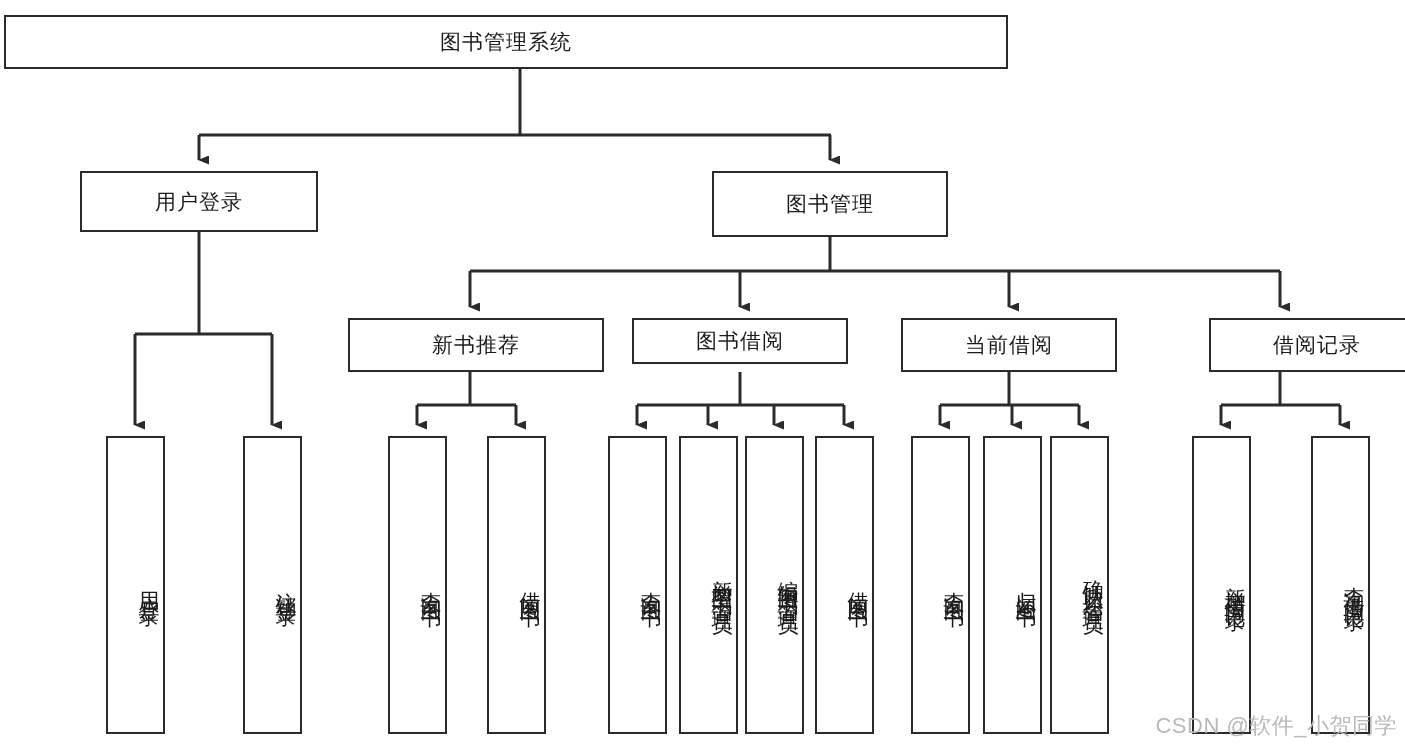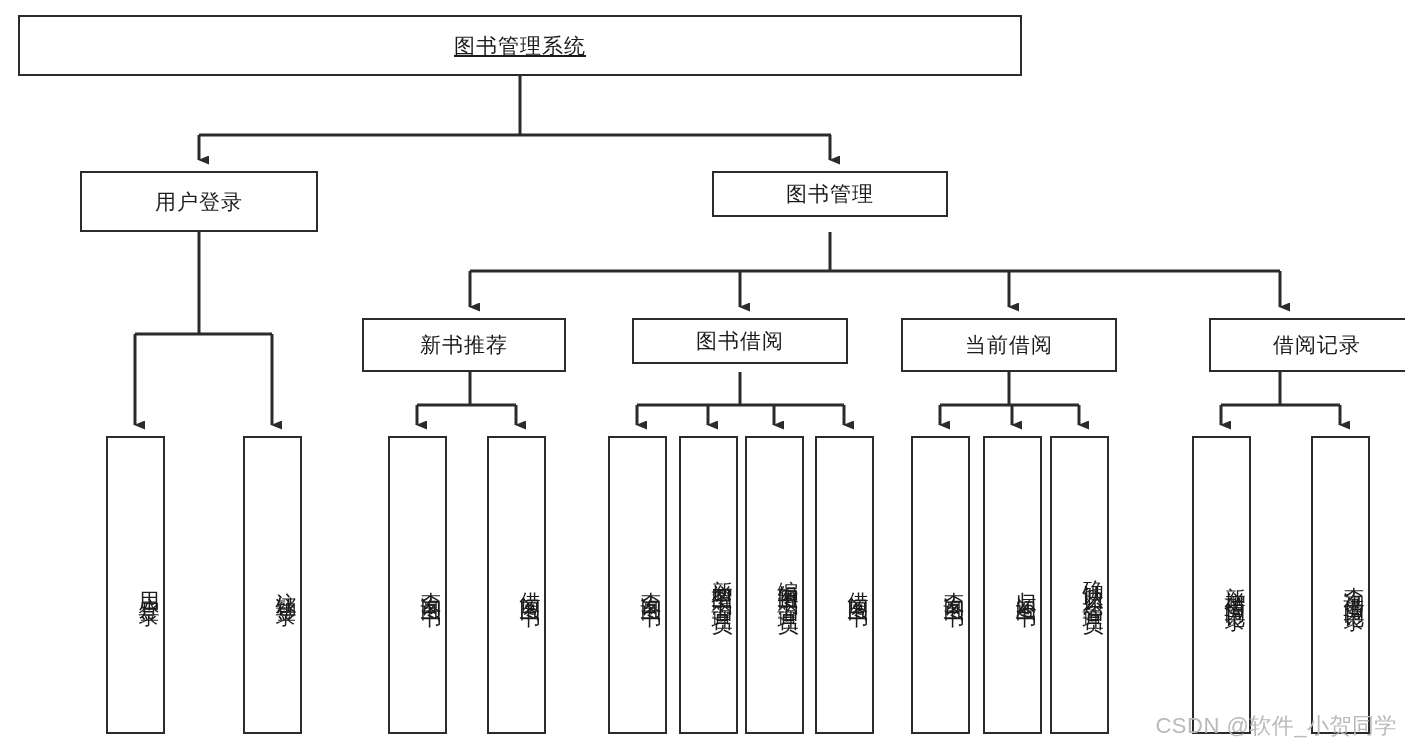--- a/index.html
+++ b/index.html
@@ -115,32 +115,32 @@
       <path d="M1012,405 L1012,425" marker-end="url(#arrowhead)"></path>
       <path d="M1079,405 L1079,425" marker-end="url(#arrowhead)"></path>
 
       <path d="M1280,372 L1280,405"></path>
       <path d="M1221,405 L1340,405"></path>
       <path d="M1221,405 L1221,425" marker-end="url(#arrowhead)"></path>
       <path d="M1340,405 L1340,425" marker-end="url(#arrowhead)"></path>
     </g>
   </svg>
 
-  <div class="node horiz" style="left:18px; top:15px; width:1004px; height:61px;text-decoration:underline;">
+  <div class="node horiz" style="left:4px; top:15px; width:1004px; height:54px;">
     <span class="node-label">图书管理系统</span>
   </div>
 
   <div class="node horiz" style="left:80px; top:171px; width:238px; height:61px;">
     <span class="node-label">用户登录</span>
   </div>
-  <div class="node horiz" style="left:712px; top:171px; width:236px; height:46px;">
+  <div class="node horiz" style="left:712px; top:171px; width:236px; height:66px;">
     <span class="node-label">图书管理</span>
   </div>
 
-  <div class="node horiz" style="left:362px; top:318px; width:204px; height:54px;">
+  <div class="node horiz" style="left:348px; top:318px; width:256px; height:54px;">
     <span class="node-label">新书推荐</span>
   </div>
   <div class="node horiz" style="left:632px; top:318px; width:216px; height:46px;">
     <span class="node-label">图书借阅</span>
   </div>
   <div class="node horiz" style="left:901px; top:318px; width:216px; height:54px;justify-content:center;">
     <span class="node-label">当前借阅</span>
   </div>
   <div class="node horiz" style="left:1172px; top:318px; width:216px; height:54px;margin-left:37px;">
     <span class="node-label">借阅记录</span>

